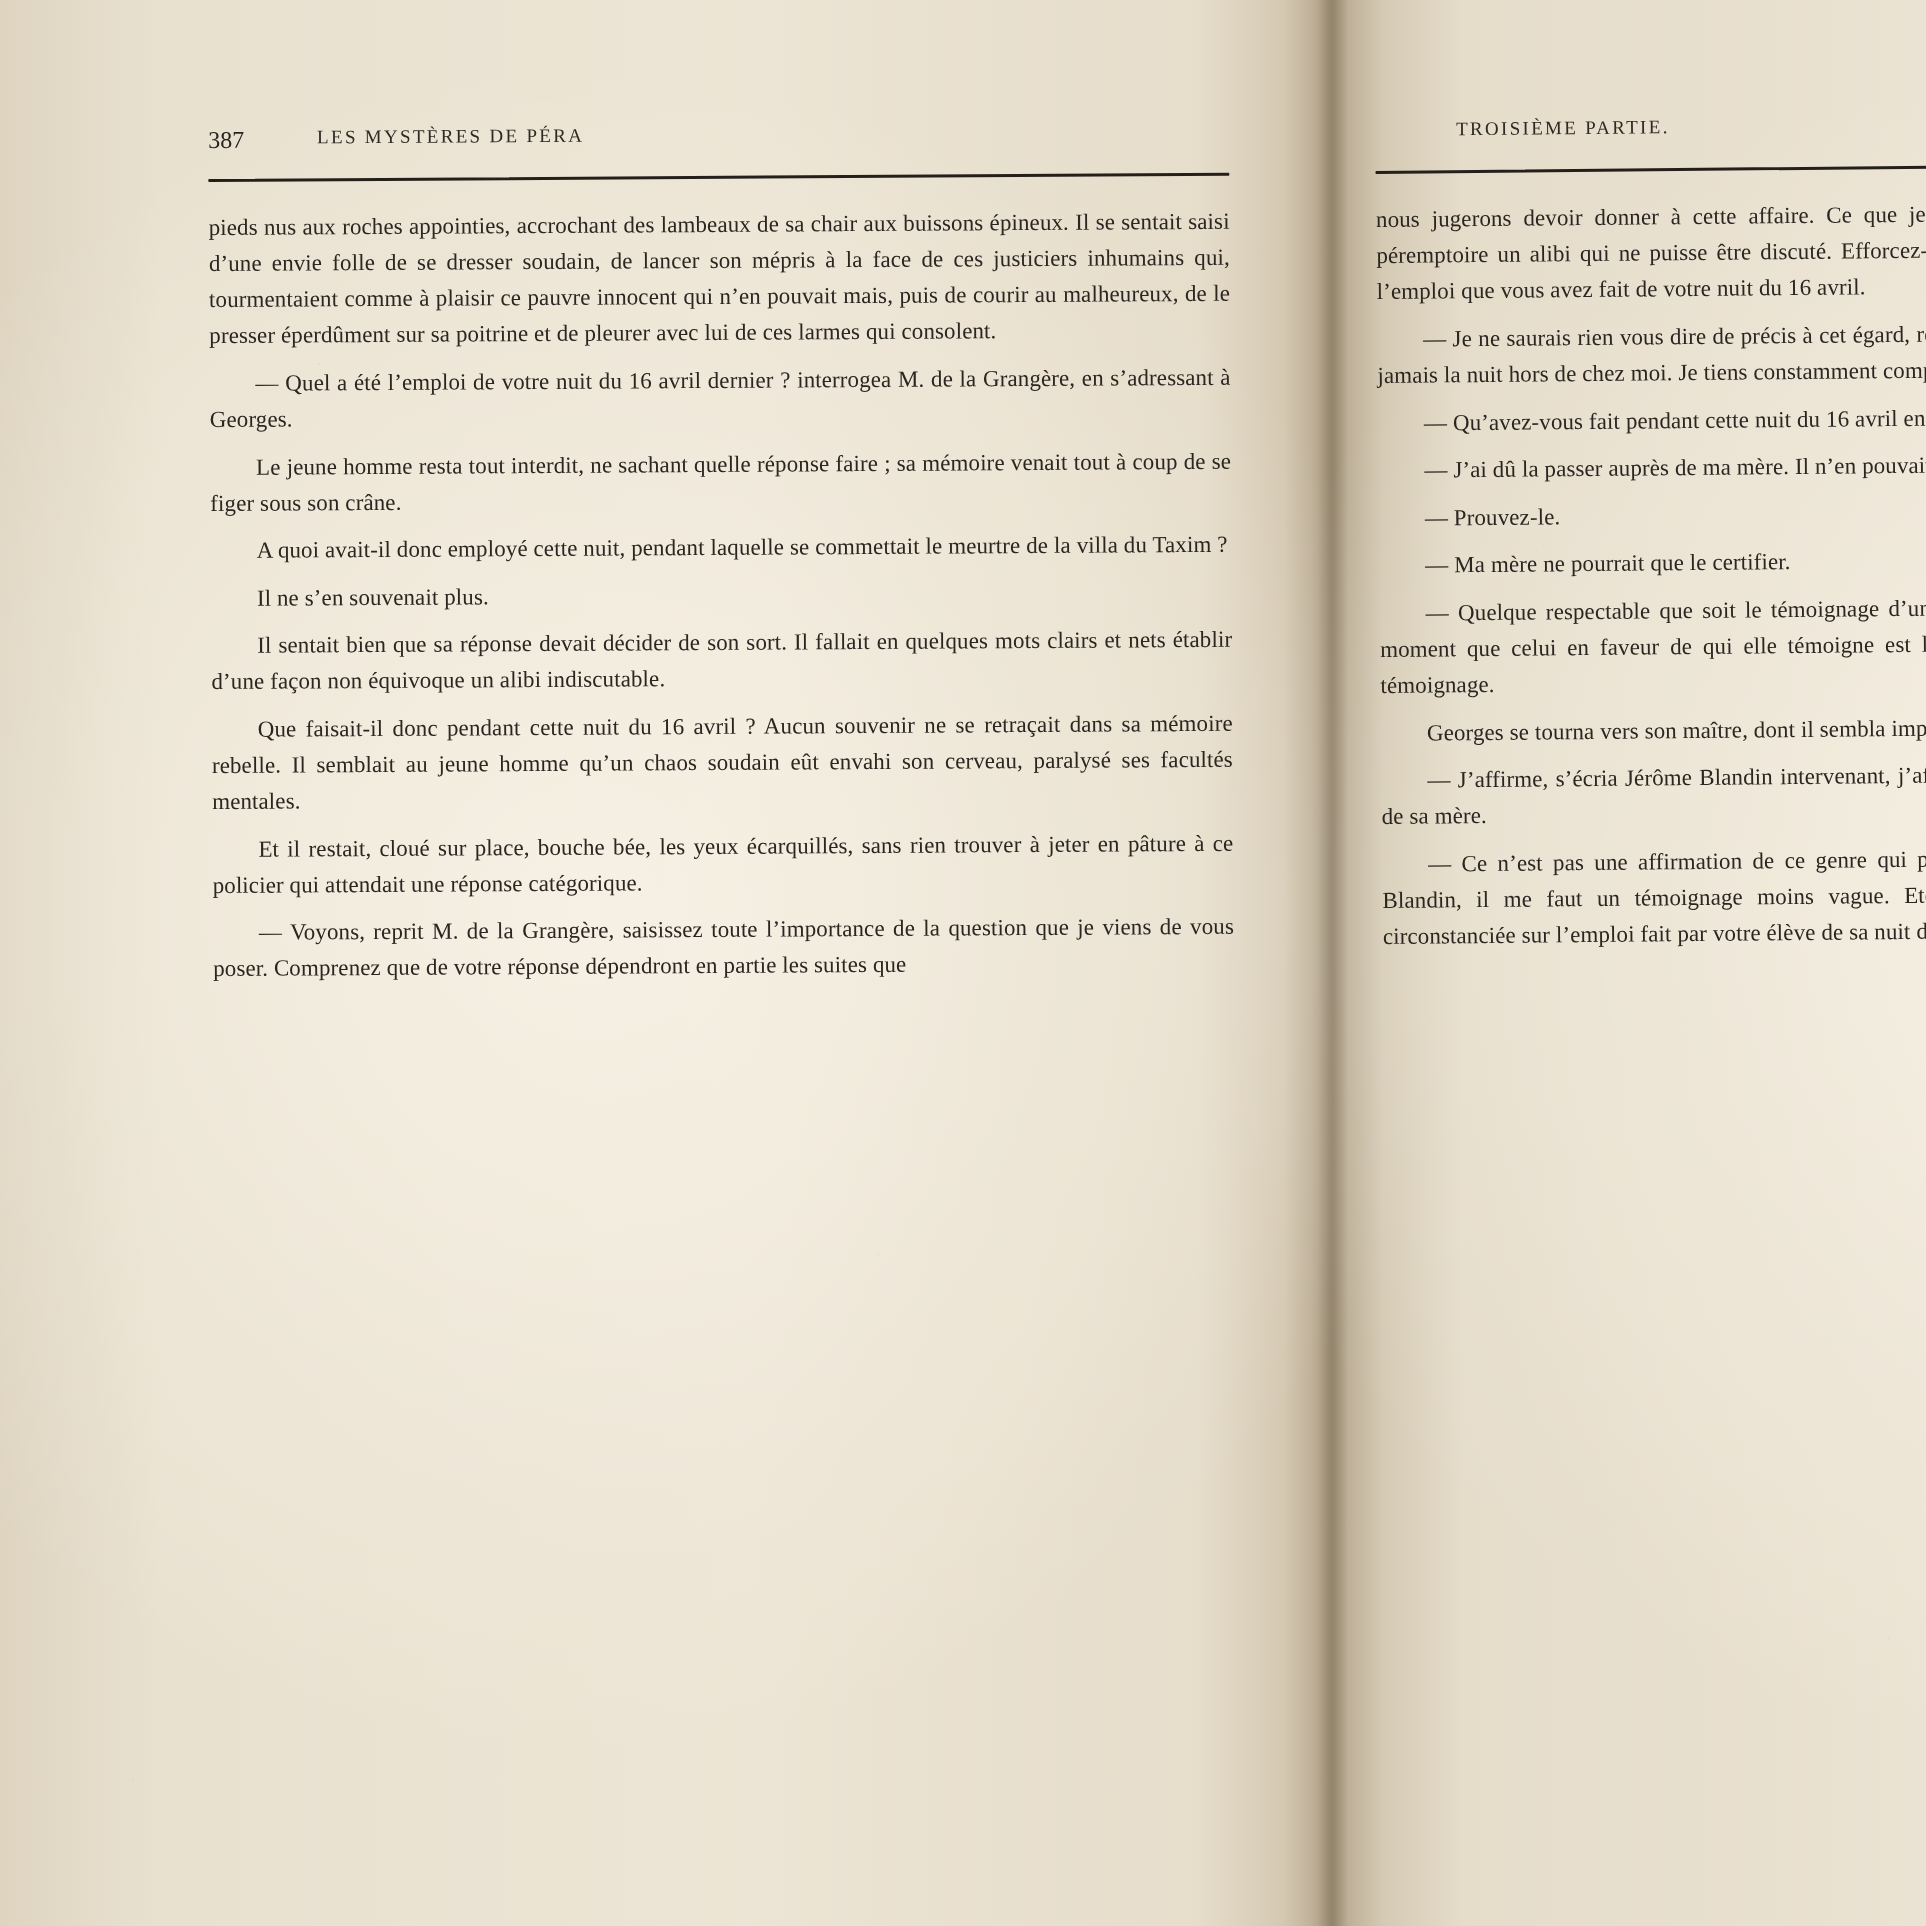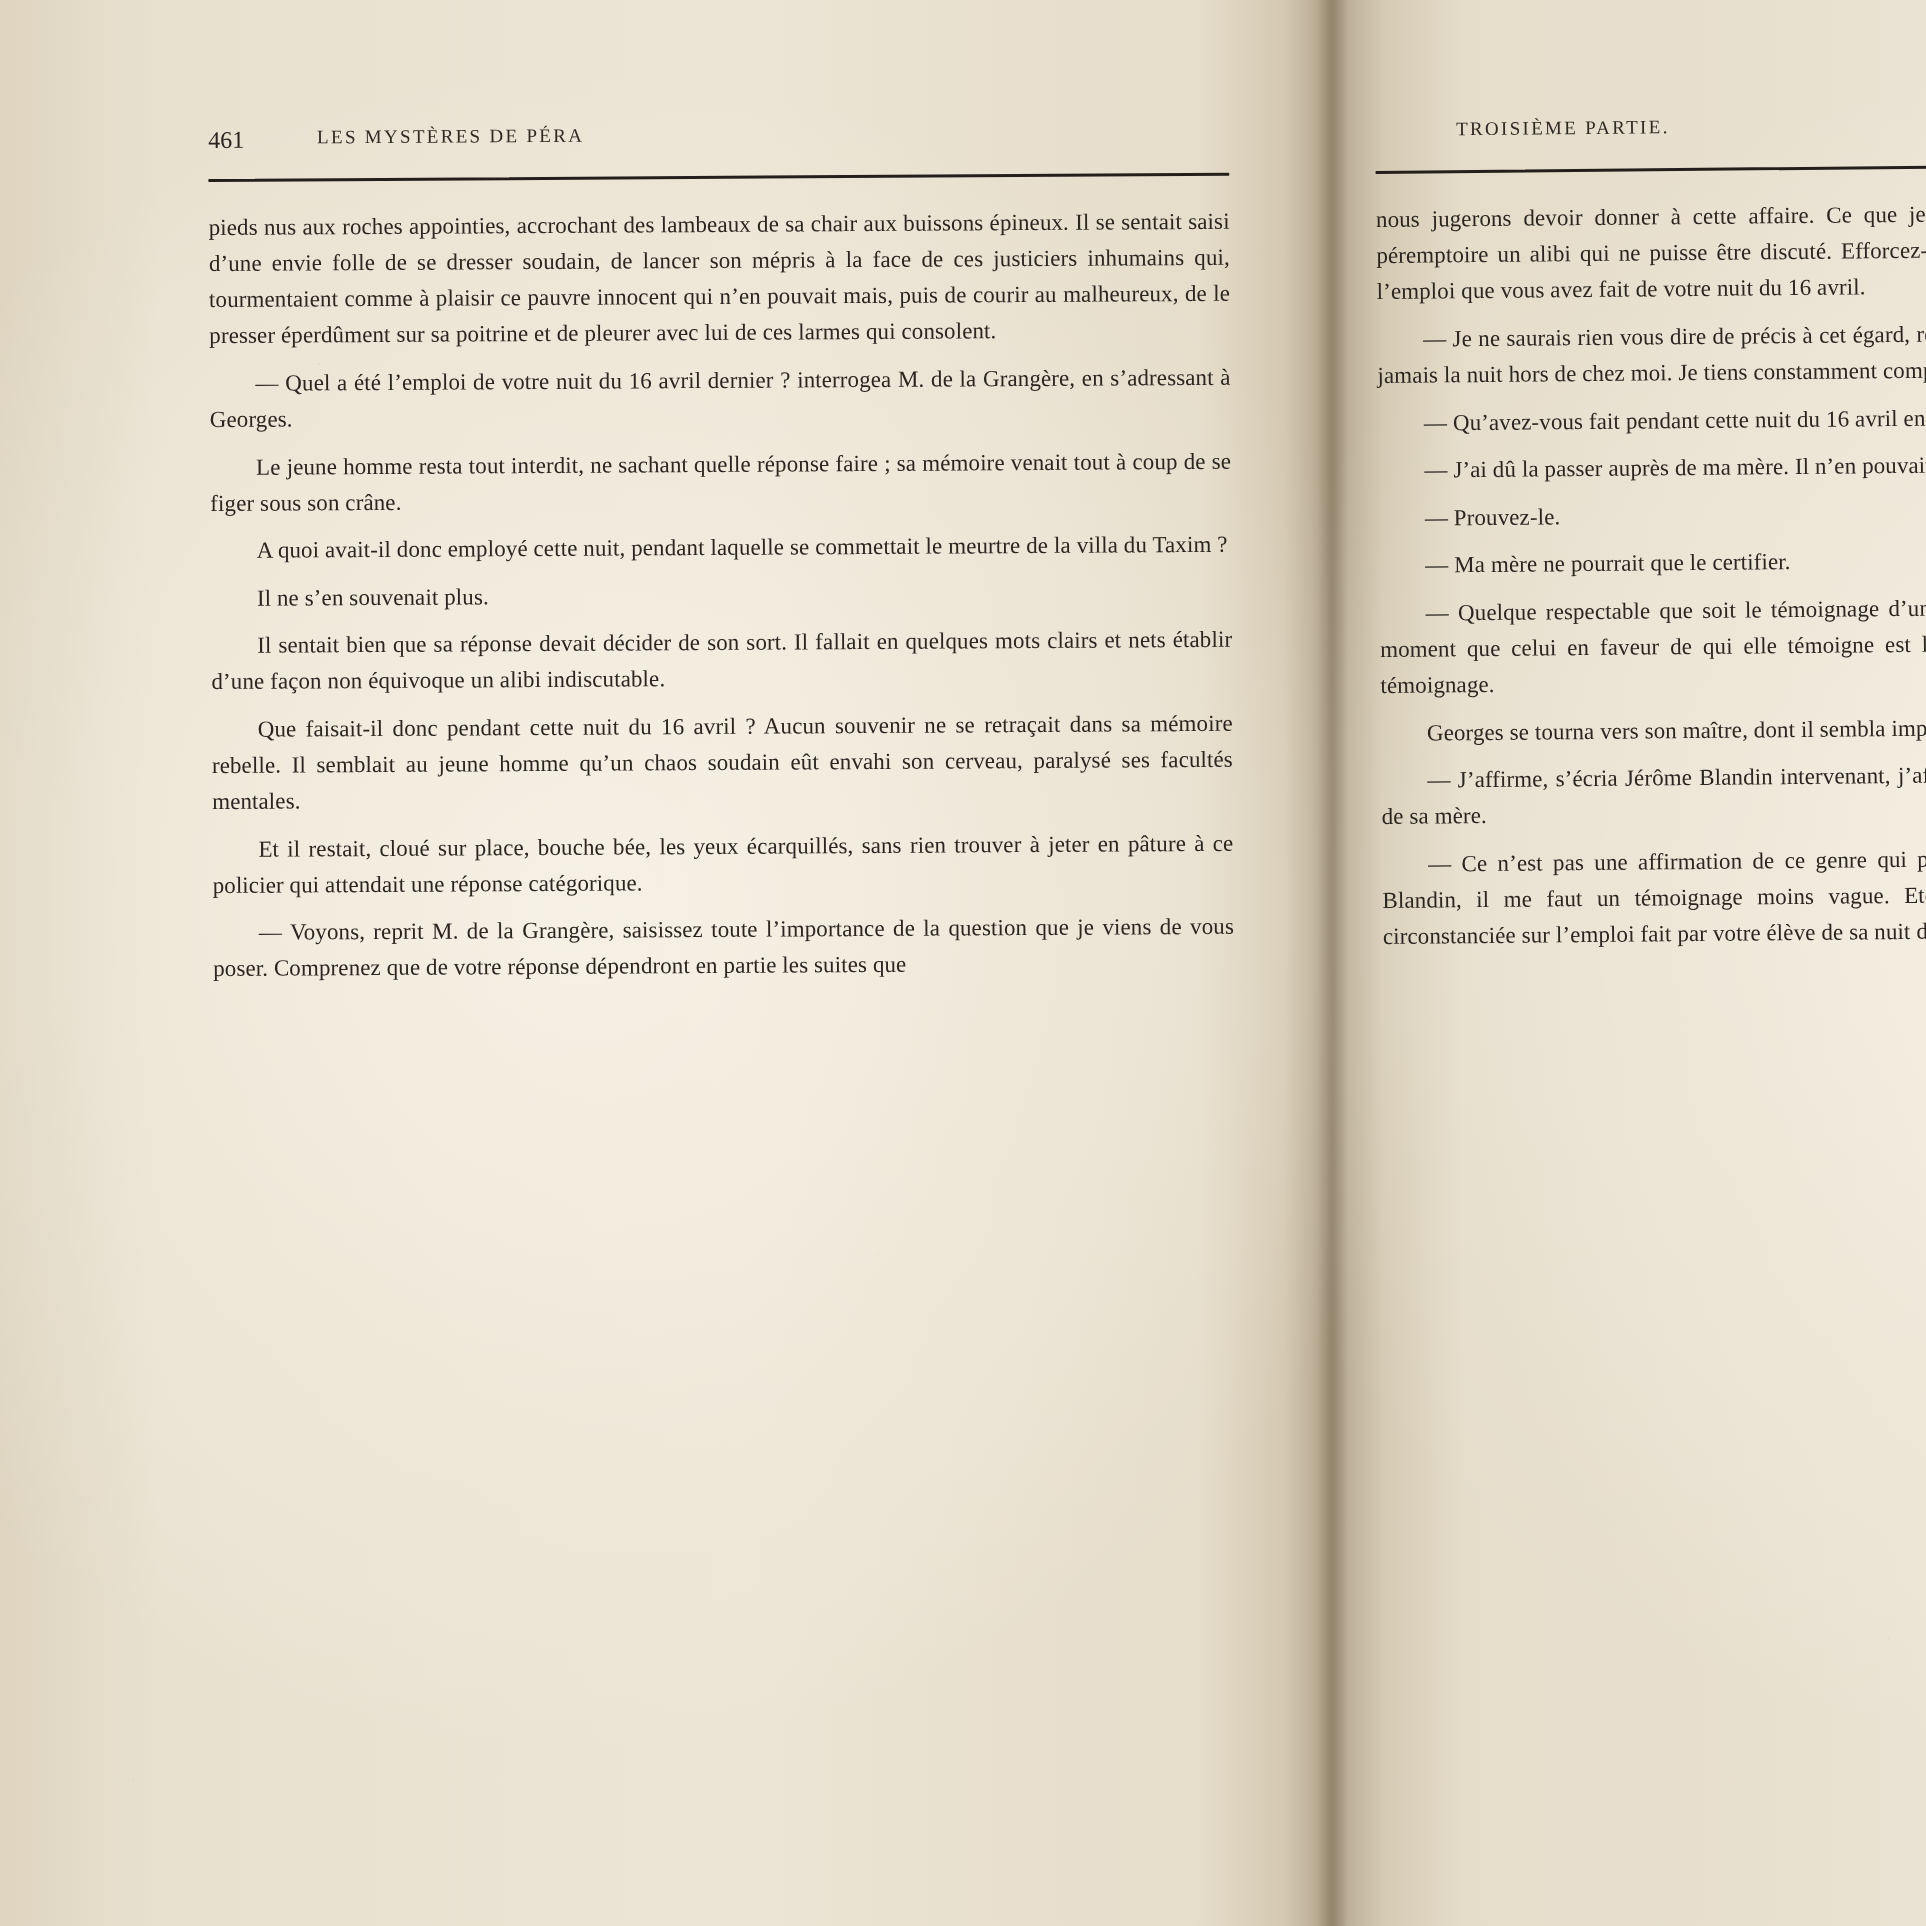--- a/index.html
+++ b/index.html
@@ -146,21 +146,21 @@
 
 <div class="page-bg"></div>
 <div class="grain"></div>
 
 <div class="spread">
 
   <div class="page page-left">
     <div class="page-inner left-inner left-skew">
 
       <div class="running-head head-left">
-        <span class="folio">461</span>
+        <span class="folio">387</span>
         <span class="head-title">LES MYSTÈRES DE PÉRA</span>
       </div>
       <div class="rule"></div>
 
       <div class="body-col">
         <p class="noindent">pieds nus aux roches appointies, accrochant des lambeaux de sa chair aux buissons épineux. Il se sentait saisi d’une envie folle de se dresser soudain, de lancer son mépris à la face de ces justiciers inhumains qui, tourmentaient comme à plaisir ce pauvre innocent qui n’en pouvait mais, puis de courir au malheureux, de le presser éperdûment sur sa poitrine et de pleurer avec lui de ces larmes qui consolent.</p>
         <p class="indent">— Quel a été l’emploi de votre nuit du 16 avril dernier ? interrogea M. de la Grangère, en s’adressant à Georges.</p>
         <p class="indent">Le jeune homme resta tout interdit, ne sachant quelle réponse faire ; sa mémoire venait tout à coup de se figer sous son crâne.</p>
         <p class="indent">A quoi avait-il donc employé cette nuit, pendant laquelle se commettait le meurtre de la villa du Taxim ?</p>
         <p class="indent">Il ne s’en souvenait plus.</p>

